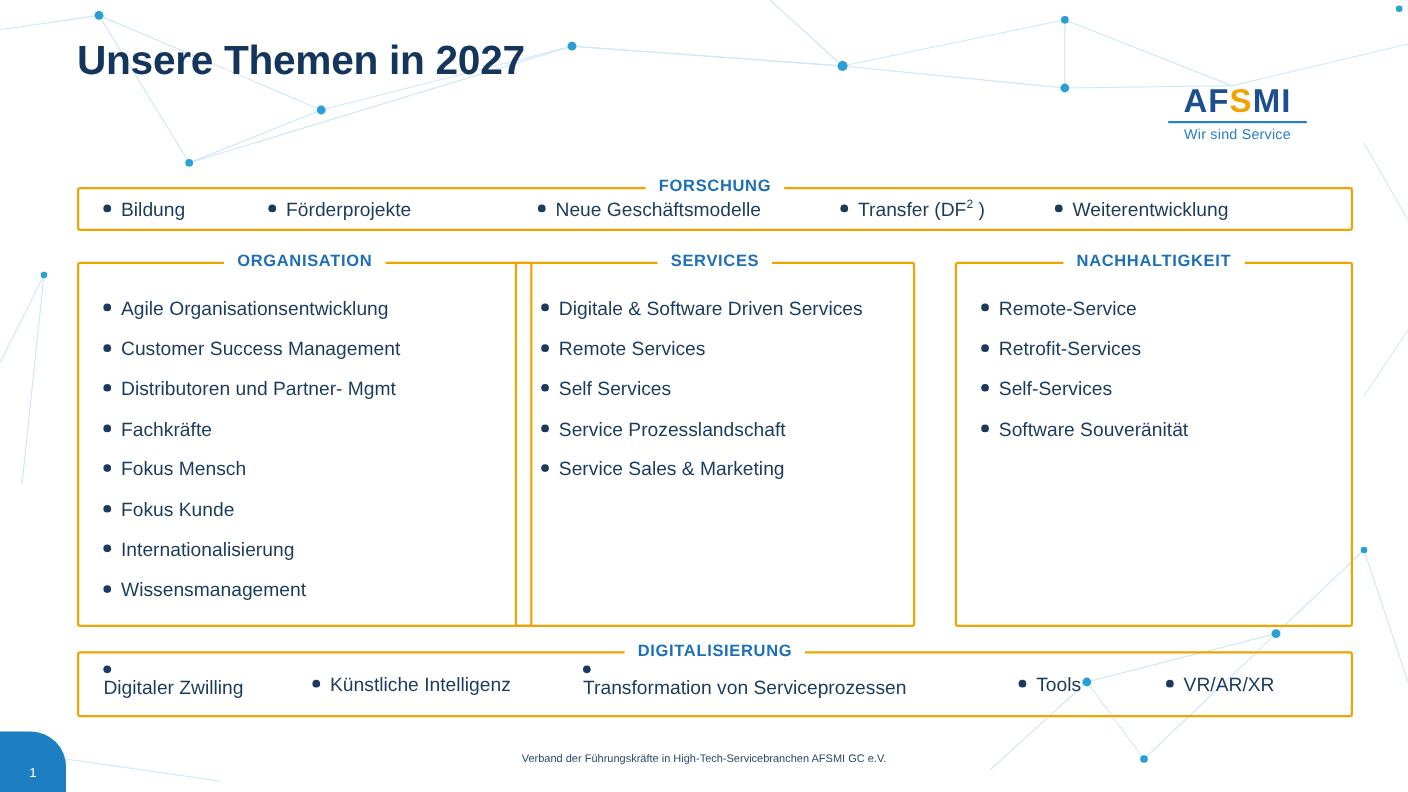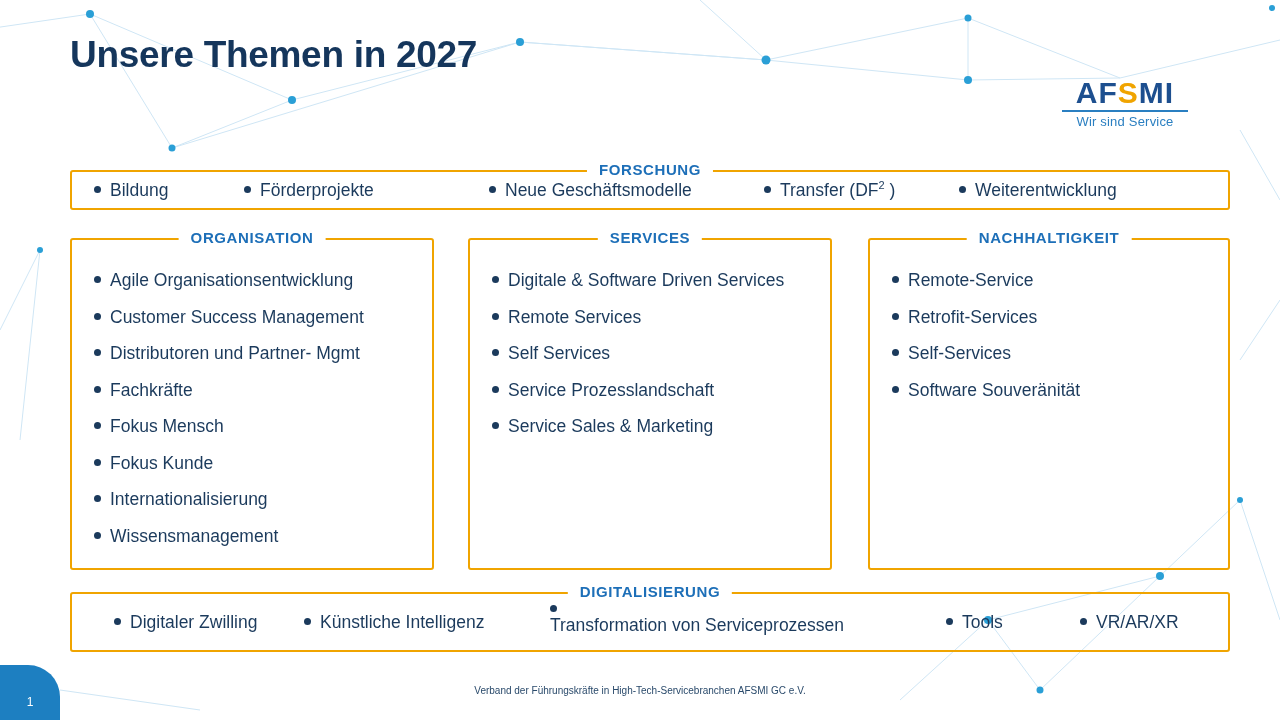--- a/index.html
+++ b/index.html
@@ -128,40 +128,39 @@
   #forschung .item:nth-child(2) { width: 245px; }
   #forschung .item:nth-child(3) { width: 275px; }
   #forschung .item:nth-child(4) { width: 195px; }
 
   
   .col {
     top: 238px;
     height: 332px;
     padding: 30px 0 0 22px;
   }
-  #organisation { left: 70px; width: 364px; }
+  #organisation { left: 70px; width: 414px; }
   #services { left: 468px; width: 364px; }
   #nachhaltigkeit { left: 868px; width: 362px; }
   .col .item { margin-bottom: 15.5px; }
 
   
   #digitalisierung {
     left: 70px;
     top: 592px;
     width: 1160px;
     height: 60px;
-    padding-left: 20px;
   }
   #digitalisierung .items {
     display: flex;
     align-items: center;
     height: 100%;
     padding-left: 22px;
   }
-  #digitalisierung .item:nth-child(1) { width: 190px; }
+  #digitalisierung .item:nth-child(1) { width: 190px; flex-direction: column; }
   #digitalisierung .item:nth-child(2) { width: 246px; }
   #digitalisierung .item:nth-child(3) { width: 396px; flex-direction: column; }
   #digitalisierung .item:nth-child(4) { width: 134px; }
 
   sup { font-size: 11px; }
 
   .footer {
     position: absolute;
     left: 0;
     right: 0;

